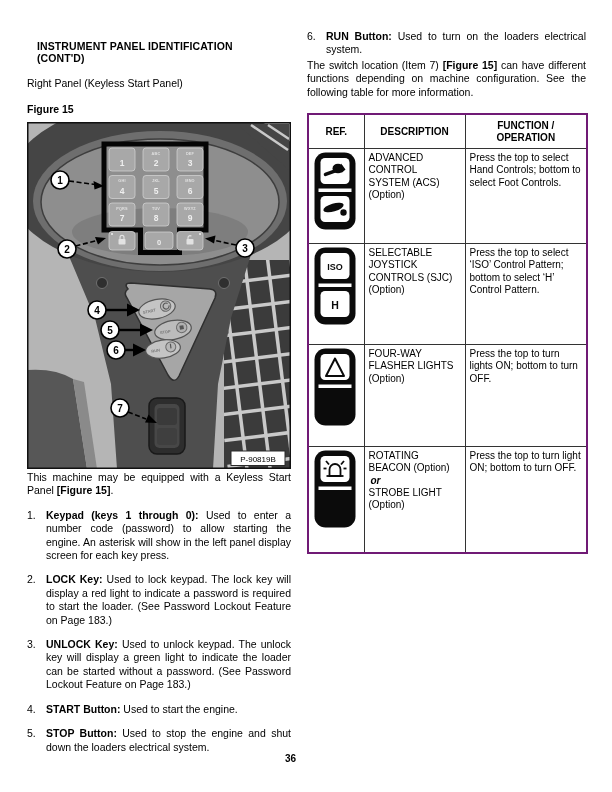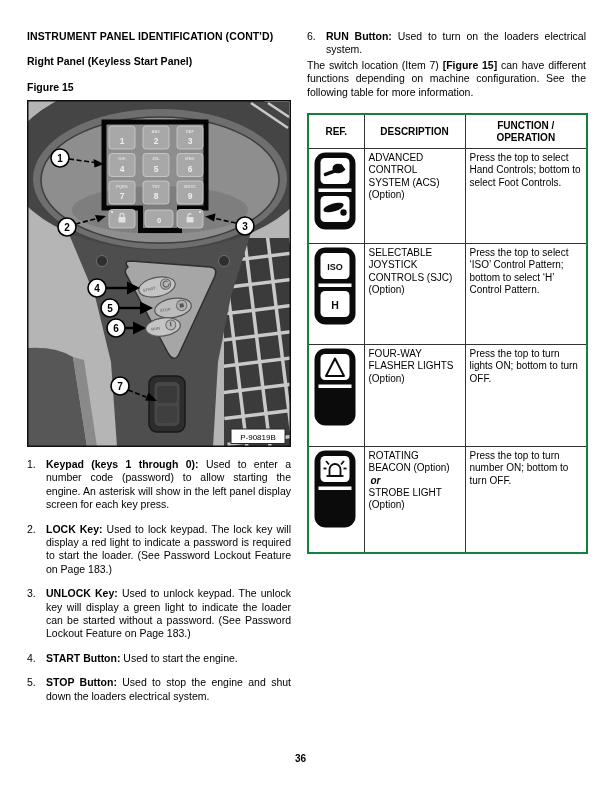--- a/index.html
+++ b/index.html
@@ -2,38 +2,38 @@
 <html><head>
 <meta charset="utf-8">
 <style>
   html,body{margin:0;padding:0;}
   body{
     width:612px;height:792px;position:relative;background:#ffffff;color:#000;
     font-family:"Liberation Sans", sans-serif;overflow:hidden;
   }
   .col-left{position:absolute;left:27px;top:30px;width:264px;}
   .col-right{position:absolute;left:307px;top:30px;width:279px;}
-  .h1{font-size:10.5px;font-weight:bold;margin:0;letter-spacing:0.1px;}
-  .h2{font-size:10.5px;font-weight:bold;margin:13px 0 0 0;}
+  .h1{font-size:10.5px;font-weight:bold;margin:10px;letter-spacing:0.1px;}
+  .h2{font-size:10.5px;font-weight:normal;margin:13px 0 0 0;}
   .figlabel{font-size:10.5px;font-weight:bold;margin:14px 0 0 0;}
   .fig{display:block;margin-top:7px;}
   p.body, .li .t{font-size:10.5px;line-height:13.4px;text-align:justify;}
   p.body{margin:2px 0 0 0;}
   .li{display:flex;margin-top:11px;}
   .li .n{width:19px;flex:none;font-size:10.5px;line-height:13.4px;}
   .li .t{flex:1;}
-  table.swtable{border-collapse:collapse;margin-top:14px;width:279px;table-layout:fixed;border:2px solid #15803d;}
+  table.swtable{border-collapse:collapse;margin-top:14px;width:279px;table-layout:fixed;border:2px solid #701a75;}
   table.swtable th, table.swtable td{border:1px solid #333;}
   th{font-size:10px;line-height:11.5px;font-weight:bold;padding:5px 2px;text-align:center;}
   td{vertical-align:top;font-size:10px;line-height:12.3px;padding:3px 4px 2px 4px;}
   td.ref{padding:2px 0 0 4px;}
   .col-ref{width:56px;}.col-desc{width:101px;}.col-func{width:122px;}
   .or-word{font-weight:bold;font-style:italic;margin-left:2px;}
   .switch-icon{display:block;}
-  .footer{position:absolute;left:37px;right:27px;top:753px;height:14px;font-size:10px;font-weight:bold;}
+  .footer{position:absolute;left:27px;right:27px;top:753px;height:14px;font-size:10px;font-weight:bold;}
   .footer .pnum{position:absolute;left:258px;}
   .footer .mtitle{position:absolute;right:0;}
   
   svg text{font-family:"Liberation Sans", sans-serif;}
   .klet{font-size:3.8px;fill:#e0e0e0;text-anchor:middle;font-weight:bold;letter-spacing:0.2px;}
   .kdig{font-size:8.5px;fill:#efefef;text-anchor:middle;font-weight:bold;}
   .callout circle{fill:#fff;stroke:#000;stroke-width:1.6;}
   .callout text{font-size:10px;font-weight:bold;text-anchor:middle;fill:#000;}
   .dash{stroke:#000;stroke-width:1.6;stroke-dasharray:5,2.6;}
   .solid{stroke:#000;stroke-width:2.4;}
@@ -239,20 +239,21 @@
         </g>
 
       <g>
         <rect x="204" y="329" width="54" height="14.5" fill="#fff" stroke="#2a2a2a"></rect>
         <text x="231" y="339.5" font-size="8" text-anchor="middle" fill="#000">P-90819B</text>
       </g>
     </g>
     <rect x="0.75" y="0.75" width="262.5" height="345.5" fill="none" stroke="#111" stroke-width="1.5"></rect>
   </svg>
 
+  <p class="body"><span>This machine may be equipped with a Keyless Start Panel </span><b>[Figure 15]</b><span>.</span></p>
 
   <div class="li">
       <span class="n">1.</span>
       <span class="t"><b>Keypad (keys 1 through 0):</b><span> Used to enter a number code (password) to allow starting the engine. An asterisk will show in the left panel display screen for each key press.</span></span>
     </div>
   <div class="li">
       <span class="n">2.</span>
       <span class="t"><b>LOCK Key:</b><span> Used to lock keypad. The lock key will display a red light to indicate a password is required to start the loader. (See Password Lockout Feature on Page 183.)</span></span>
     </div>
   <div class="li">
@@ -350,21 +351,21 @@
             <line x1="30.5" y1="19.5" x2="33.5" y2="19.5"></line>
           </g>
           <rect x="5.5" y="37.5" width="33" height="3.5" fill="#fff"></rect>
         </svg>
       </td>
       <td>
         <div>ROTATING BEACON (Option)</div>
         <div class="or-word">or</div>
         <div>STROBE LIGHT (Option)</div>
       </td>
-      <td>Press the top to turn number ON; bottom to turn OFF.</td>
+      <td>Press the top to turn light ON; bottom to turn OFF.</td>
     </tr>
   </tbody>
     </table>
 </div>
 
 <div class="footer">
   <span class="pnum">36</span>
 </div>
 
 </body></html>

